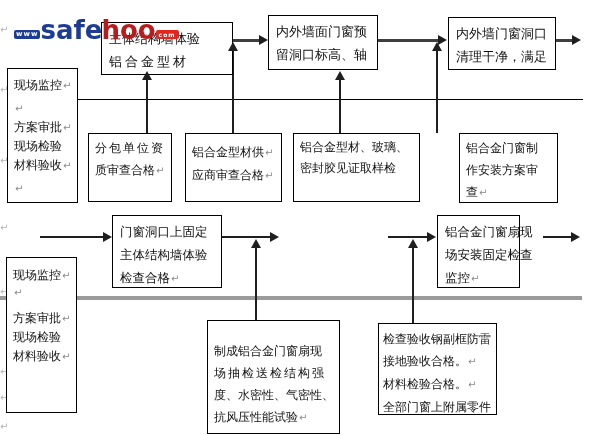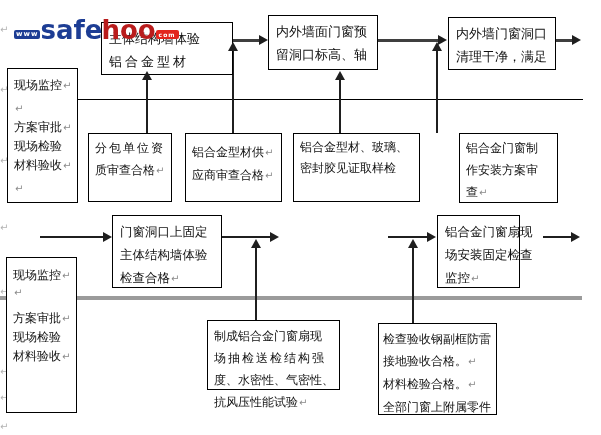--- a/index.html
+++ b/index.html
@@ -133,21 +133,21 @@
   <div class="ah-r" style="left:571px;top:232px;"></div>
 
   <div class="panel" style="left:6px;top:257px;width:71px;height:156px;">
     <span class="row" style="top:9px;"><span>现场监控</span><span class="ret">↵</span></span>
     <span class="row ret" style="top:29px;">↵</span>
     <span class="row" style="top:52px;"><span>方案审批</span><span class="ret">↵</span></span>
     <span class="row" style="top:71px;"><span>现场检验</span></span>
     <span class="row" style="top:90px;"><span>材料验收</span><span class="ret">↵</span></span>
   </div>
 
-  <div class="fbox small" style="left:207px;top:320px;width:133px;height:70px;padding-top:4px;">
+  <div class="fbox small" style="left:207px;top:320px;width:133px;height:114px;padding-top:19px;">
     <span class="bl">制成铝合金门窗扇现</span>
     <span class="bl ls2">场抽检送检结构强</span>
     <span class="bl">度、水密性、气密性、</span>
     <span class="bl"><span>抗风压性能试验</span><span class="ret">↵</span></span>
   </div>
   <div class="fbox small" style="left:378px;top:323px;width:119px;height:92px;padding-top:4px;padding-left:4px;">
     <span class="bl">检查验收钢副框防雷</span>
     <span class="bl"><span>接地验收合格。</span><span class="ret">↵</span></span>
     <span class="bl"><span>材料检验合格。</span><span class="ret">↵</span></span>
     <span class="bl">全部门窗上附属零件</span>

